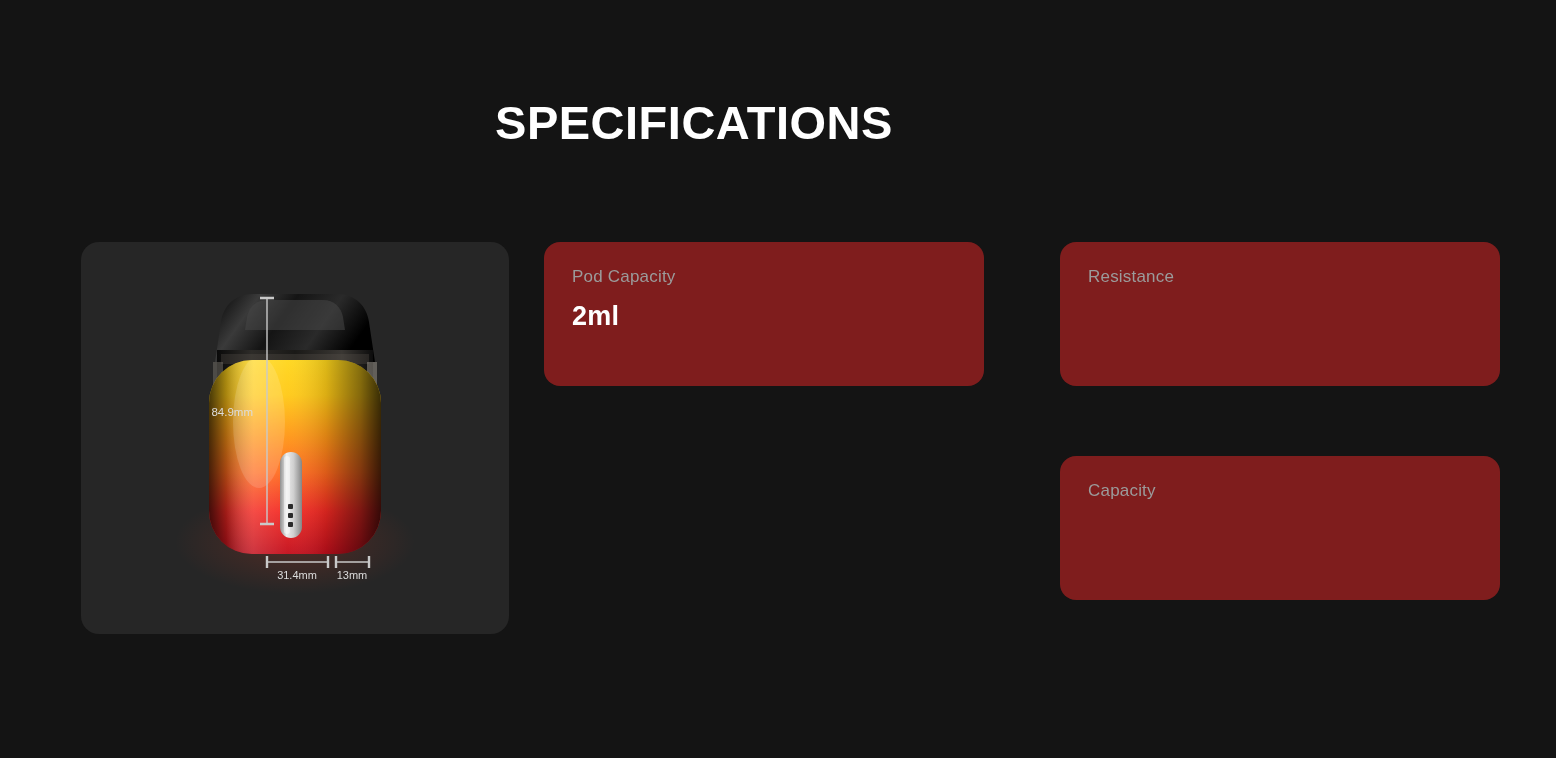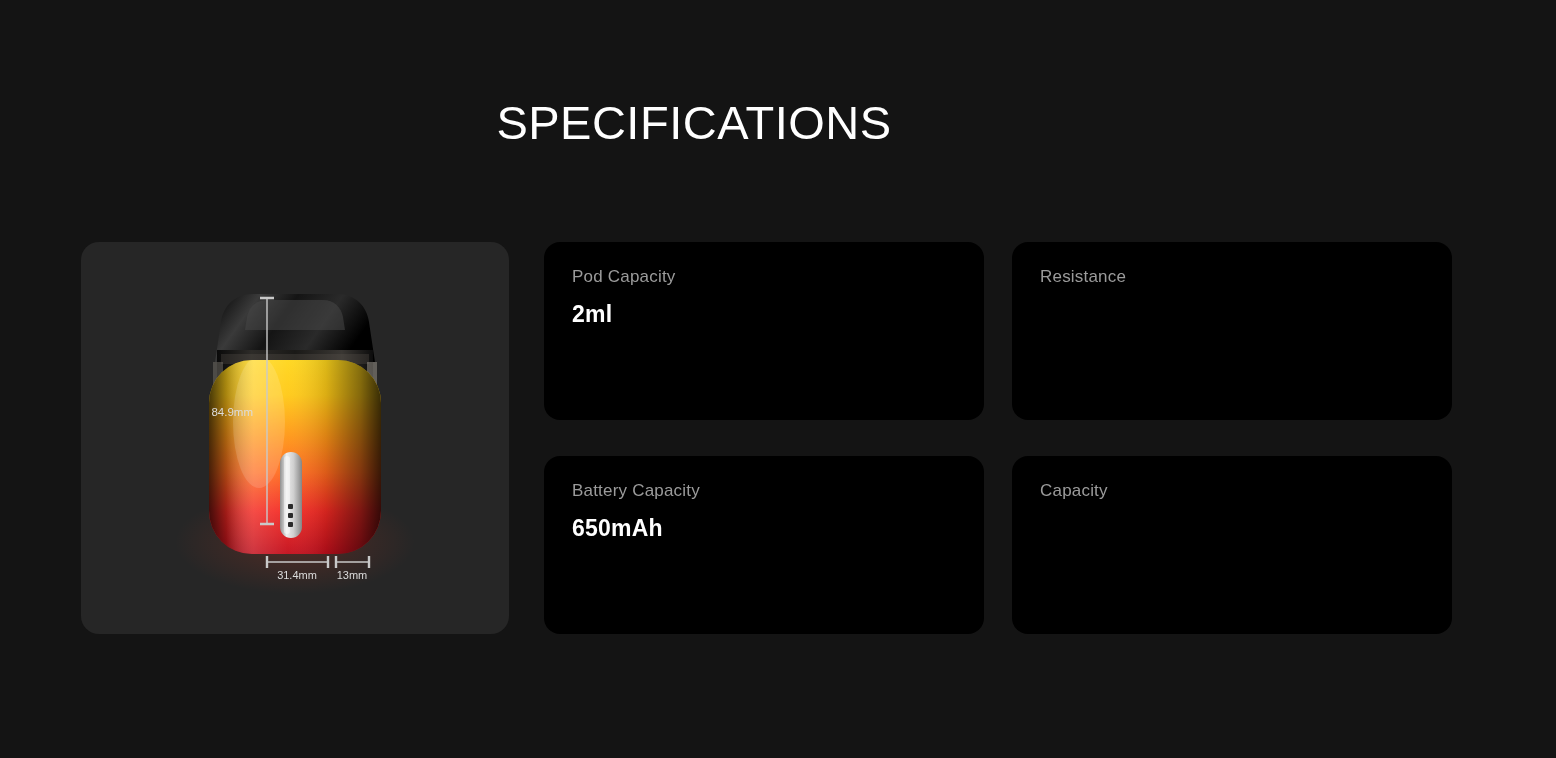--- a/index.html
+++ b/index.html
@@ -24,21 +24,21 @@
   }
 
   
   .section-title {
     position: absolute;
     top: 97px;
     left: 0;
     width: 1388px;
     text-align: center;
     font-size: 47px;
-    font-weight: 400;
+    font-weight: 700;
     letter-spacing: 0.5px;
     color: #ffffff;
     line-height: 1.1;
   }
 
   
   .specs-grid {
     position: absolute;
     top: 242px;
     left: 81px;
@@ -68,42 +68,42 @@
     left: 0;
     top: 0;
     width: 428px;
     height: 392px;
   }
 
   
   .spec-card {
     position: absolute;
     width: 440px;
-    height: 178px;
-    background: #000000;
+    height: 144px;
+    background: #7f1d1d;
     border-radius: 16px;
     padding: 24px 28px;
   }
 
   .spec-card.col-a { left: 463px; }
-  .spec-card.col-b { left: 931px; }
+  .spec-card.col-b { left: 979px; }
   .spec-card.row-1 { top: 0px; }
   .spec-card.row-2 { top: 214px; }
 
   .spec-label {
     font-size: 17px;
     font-weight: 400;
     color: #9b9b9b;
     letter-spacing: 0.2px;
     line-height: 1.3;
   }
 
   .spec-value {
     margin-top: 12px;
-    font-size: 23px;
+    font-size: 27px;
     font-weight: 700;
     color: #ffffff;
     letter-spacing: 0.2px;
     line-height: 1.25;
   }
 </style>
 </head>
 <body>
 
 <div class="page">
@@ -220,23 +220,19 @@
 
     <div class="spec-card col-a row-1">
       <div class="spec-label">Pod Capacity</div>
       <div class="spec-value">2ml</div>
     </div>
 
     <div class="spec-card col-b row-1">
       <div class="spec-label">Resistance</div>
     </div>
 
-    <div class="spec-card col-a row-2">
-      <div class="spec-label">Battery Capacity</div>
-      <div class="spec-value">650mAh</div>
-    </div>
 
     <div class="spec-card col-b row-2">
       <div class="spec-label">Capacity</div>
     </div>
 
   </div>
 </div>
 
 </body></html>

